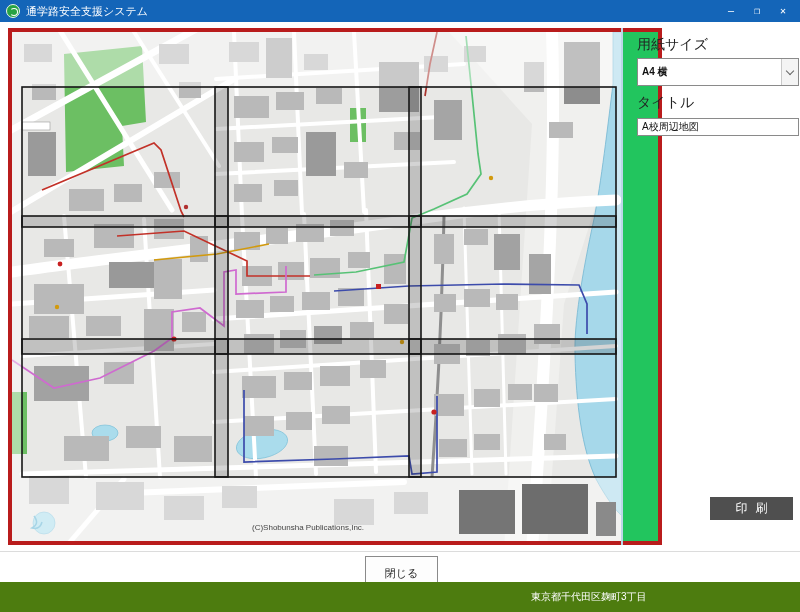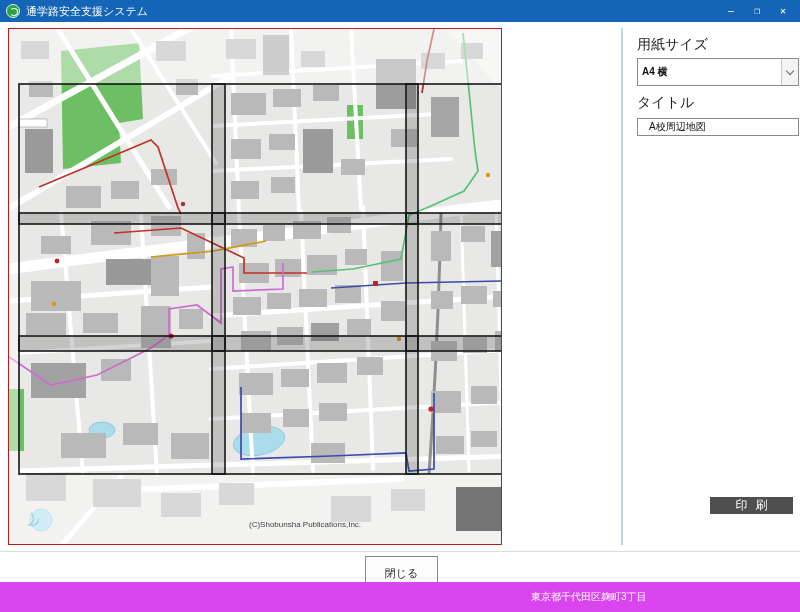--- a/index.html
+++ b/index.html
@@ -13,53 +13,53 @@
   .app-icon { position:absolute; left:6px; top:4px; width:14px; height:14px; border-radius:50%;
     background:#27a343; border:1px solid #e8f5e8; }
   .app-icon::after { content:""; position:absolute; left:3px; top:3px; width:6px; height:6px;
     border:1.5px solid #fff; border-radius:50%; border-left-color:transparent; }
   .window-title { position:absolute; left:26px; top:4px; color:#fff; font-size:11px; }
   .win-btns { position:absolute; right:4px; top:0; height:22px; display:flex; }
   .win-btn { width:26px; height:22px; color:#fff; font-size:10px; display:flex;
     align-items:center; justify-content:center; }
 
   
-  .map-area { position:absolute; left:8px; top:28px; width:494px; height:517px;
-    border:1px solid #b91c1c; background:#0f766e; overflow:hidden; }
+  .map-area { position:absolute; left:8px; top:28px; width:654px; height:517px;
+    border:4px solid #b91c1c; background:#22c55e; overflow:hidden; }
   .map-edge { position:absolute; left:621px; top:28px; width:2px; height:517px; background:#bcd6e8; }
 
   
   .side-panel { position:absolute; left:629px; top:28px; width:165px; height:520px; }
   .panel-label { font-size:14px; color:#222; margin-bottom:4px; }
   .combo { position:relative; width:162px; height:28px; border:1px solid #8a8a8a; background:#fff;
     font-size:10px; display:flex; align-items:center; padding-left:4px; color:#111; }
   .combo .arrow-box { position:absolute; right:0; top:0; width:17px; height:100%;
     border-left:1px solid #c9c9c9; background:#f4f4f4; display:flex; align-items:center; justify-content:center; }
   .chev { width:6px; height:6px; border-right:1.4px solid #666; border-bottom:1.4px solid #666;
     transform:rotate(45deg); margin-top:-3px; }
   .combo.selected { background:#2b79d7; }
   .combo.selected .val { color:#fff; font-weight:bold; }
   .combo .val { font-weight:bold; }
   .text-input { width:162px; height:18px; border:1px solid #8a8a8a; background:#fff;
-    font-size:10px; padding:0 11px; color:#111; font-family:"Liberation Sans", sans-serif; }
+    font-size:10px; padding:0 4px; color:#111; font-family:"Liberation Sans", sans-serif; }
   .grp-paper { position:absolute; left:8px; top:8px; }
   .grp-title { position:absolute; left:8px; top:66px; }
   .grp-option { position:absolute; left:8px; top:135px; }
-  .print-button { position:absolute; left:81px; top:469px; width:83px; height:17px; background:#4f4f4f;
+  .print-button { position:absolute; left:81px; top:469px; width:83px; height:23px; background:#4f4f4f;
     color:#fff; font-size:12px; border:none; display:flex; align-items:center; justify-content:center;
     letter-spacing:8px; padding-left:8px; font-family:"Liberation Sans", sans-serif; }
 
   
   .footer-divider { position:absolute; left:0; top:551px; width:800px; height:1px; background:#dcdcdc; }
   .close-dialog-button { position:absolute; left:365px; top:556px; width:73px; height:35px;
     background:#fdfdfd; border:1px solid #8a8a8a; font-size:11px; color:#222;
     display:flex; align-items:center; justify-content:center; font-family:"Liberation Sans", sans-serif; }
 
   
-  .statusbar { position:absolute; left:0; top:582px; width:800px; height:30px; background:#d946ef; }
+  .statusbar { position:absolute; left:0; top:582px; width:800px; height:30px; background:#4d7c0f; }
   .status-address { position:absolute; left:531px; top:0; height:30px; display:flex; align-items:center;
     color:#fff; font-size:10px; }
   .status-scale { position:absolute; right:0; top:0; width:73px; height:30px; background:#8d8d8d;
     color:#fff; font-size:9px; display:flex; align-items:center; justify-content:flex-end; padding-right:9px; }
 </style>
 </head>
 <body>
 
 <div class="window">
 

